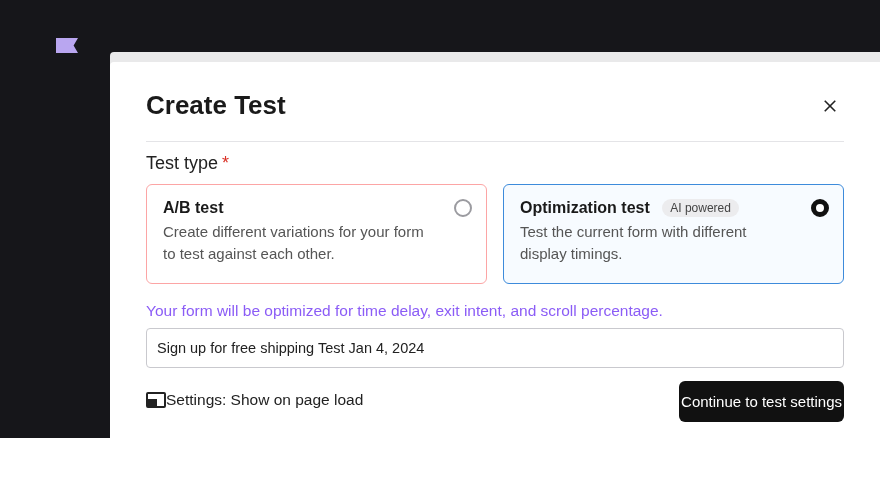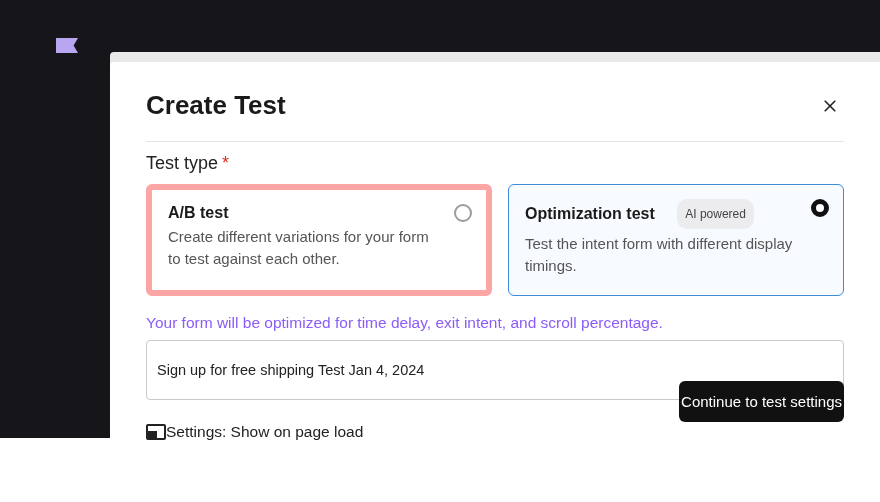--- a/index.html
+++ b/index.html
@@ -29,40 +29,40 @@
   .panel-title { font-size: 26px; font-weight: 600; color: #1a1a1a; }
   .close-btn { width: 28px; height: 28px; display: flex; align-items: center; justify-content: center; cursor: pointer; color: #222; }
   .close-btn svg { width: 18px; height: 18px; }
   .hr { border: none; border-top: 1px solid #e4e4e7; margin-top: 20px; }
 
   .field-label { font-size: 18px; color: #222; margin-top: 11px; }
   .req { color: #d93025; margin-left: 4px; }
 
   .cards { display: flex; gap: 16px; margin-top: 10px; }
   .card {
-    position: relative; flex: 1; border: 6px solid #fca5a5; border-radius: 6px;
+    position: relative; flex: 1; border: 1px solid #fca5a5; border-radius: 6px;
     padding: 14px 50px 18px 16px; cursor: pointer; background: #fff;
   }
   .card.selected { border: 1.5px solid #3d8bdb; background: #f7fbff; }
   .card-title { font-size: 16px; font-weight: 600; color: #1a1a1a; display: inline; }
   .badge {
-    display: inline-block; margin-left: 18px; padding: 8px 8px; border-radius: 10px;
+    display: inline-block; margin-left: 8px; padding: 2px 8px; border-radius: 10px;
     background: #ececee; color: #444; font-size: 12px; font-weight: 500; vertical-align: 1px;
   }
   .card-desc { font-size: 15px; color: #555; margin-top: 4px; line-height: 1.45; }
   .radio {
     position: absolute; top: 14px; right: 14px; width: 18px; height: 18px;
     border-radius: 50%; border: 2px solid #9b9ba0; background: #fff;
   }
   .radio.filled { border: 5px solid #111; width: 18px; height: 18px; }
 
   .info-text { font-size: 15.5px; color: #8b5cf6; margin-top: 18px; }
 
   .text-input {
-    width: 100%; margin-top: 8px; padding: 21px 10px; font-size: 14.5px;
+    width: 100%; margin-top: 8px; padding: 11px 10px; font-size: 14.5px;
     border: 1px solid #c9c9ce; border-radius: 4px; color: #222; background: #fff;
   }
 
   .settings-row { display: flex; align-items: center; gap: 0; margin-top: 23px; }
   .settings-icon { width: 20px; height: 16px; border: 2px solid #222; border-radius: 2px; position: relative; }
   .settings-icon::after { content: ""; position: absolute; left: 0; bottom: 0; width: 9px; height: 7px; background: #222; }
   .settings-text { font-size: 15.5px; color: #222; }
 
   .footer-btn {
     position: absolute; right: 36px; bottom: 16px;
@@ -98,21 +98,21 @@
     <div class="cards">
       <div class="card">
         <span class="radio"></span>
         <div class="card-title">A/B test</div>
         <div class="card-desc">Create different variations for your form to test against each other.</div>
       </div>
       <div class="card selected">
         <span class="radio filled"></span>
         <span class="card-title">Optimization test</span>
         <span class="badge">AI powered</span>
-        <div class="card-desc">Test the intent form with different display timings.</div>
+        <div class="card-desc">Test the current form with different display timings.</div>
       </div>
     </div>
 
     <div class="info-text">Your form will be optimized for time delay, exit intent, and scroll percentage.</div>
 
     <input class="text-input" type="text" value="Sign up for free shipping Test Jan 4, 2024" style="">
 
     <div class="settings-row">
       <span class="settings-icon"></span>
       <span class="settings-text">Settings: Show on page load</span>

